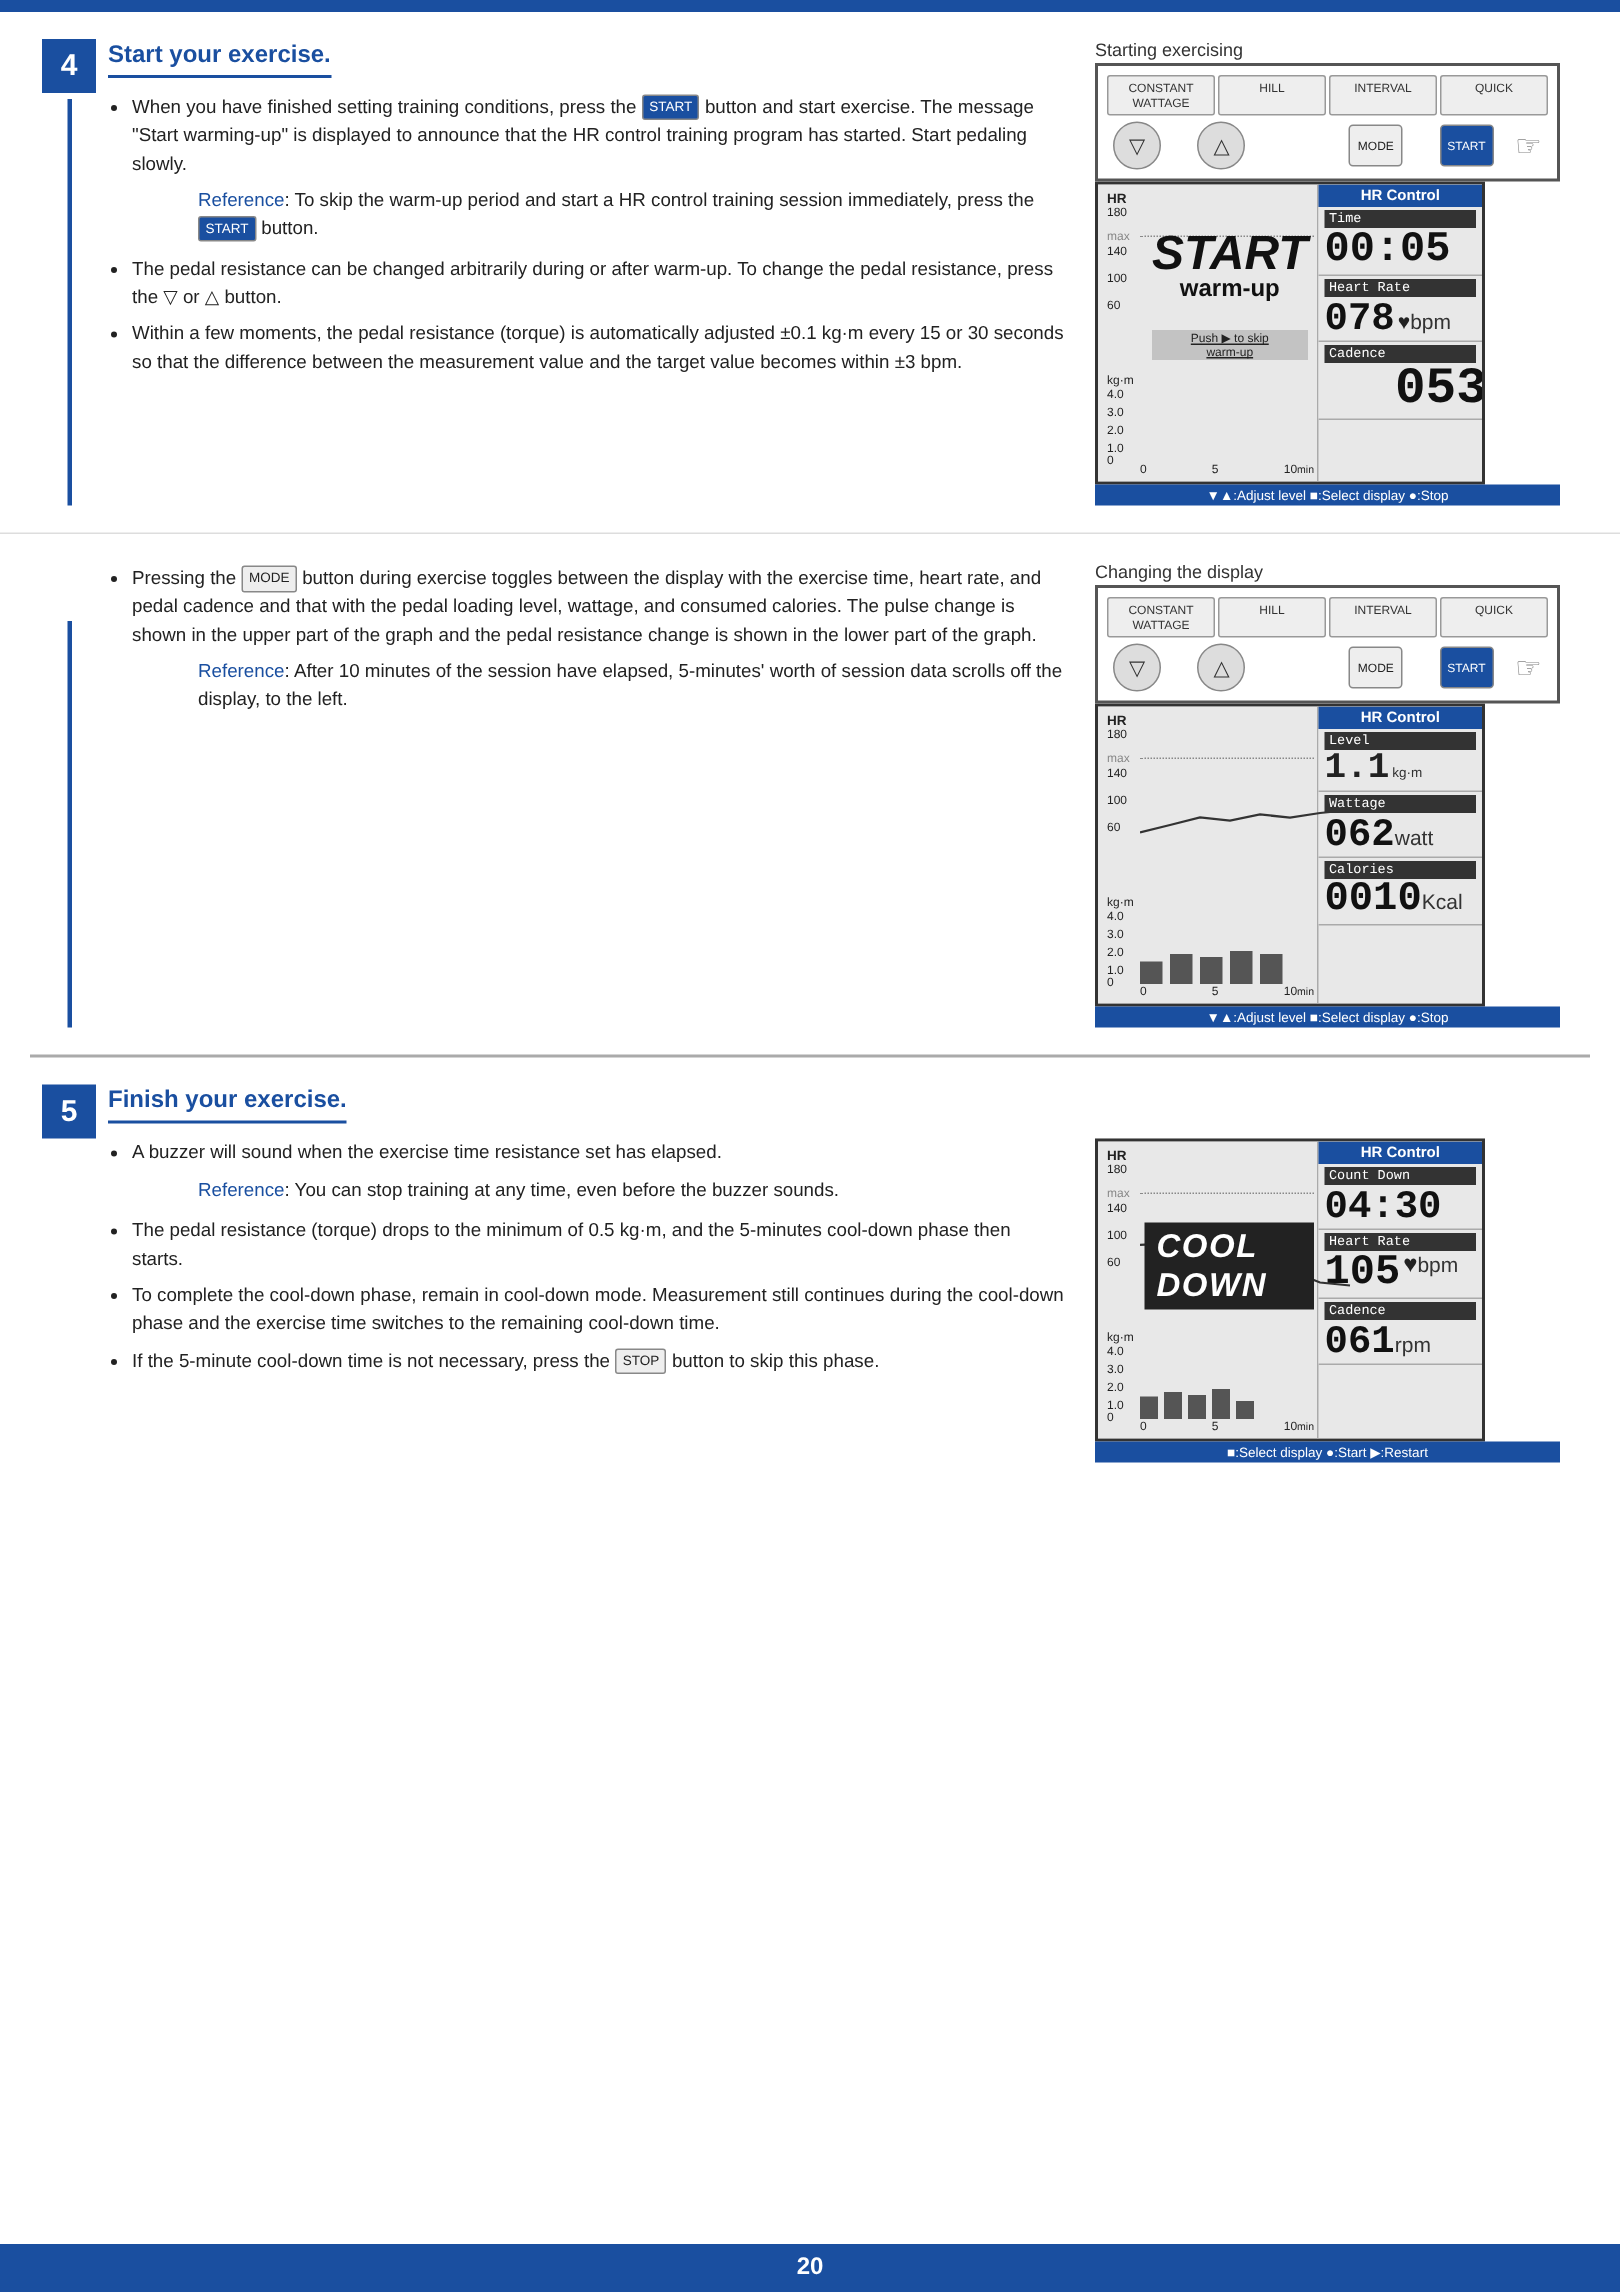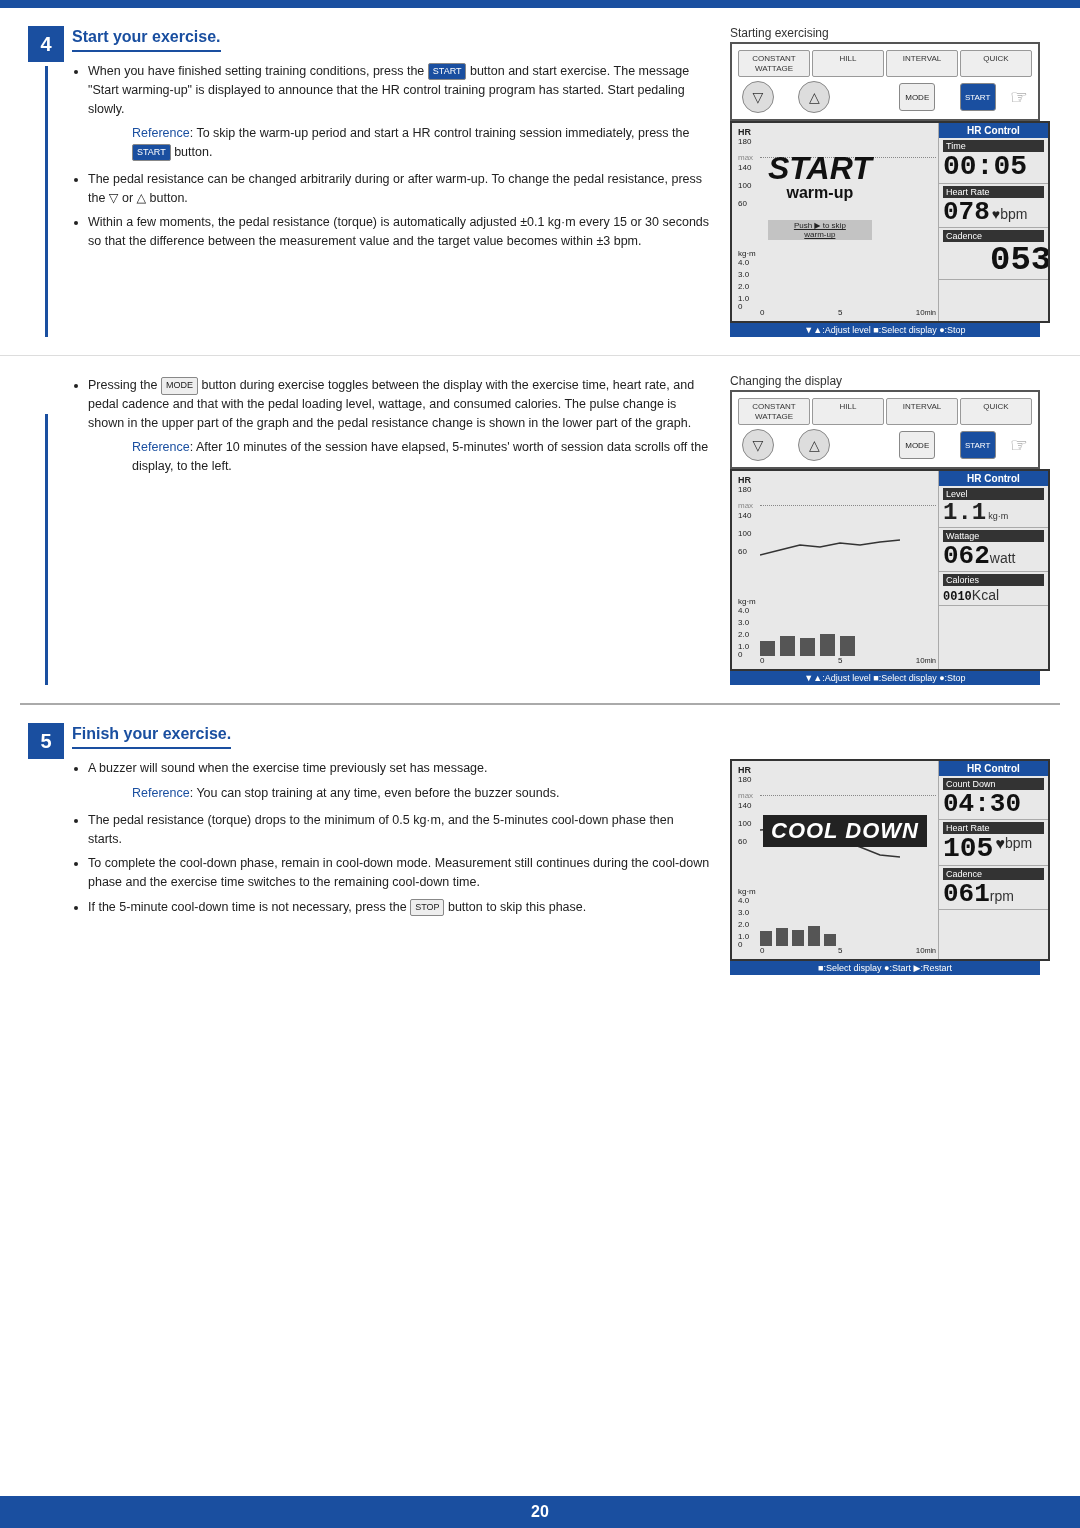--- a/index.html
+++ b/index.html
@@ -180,21 +180,21 @@
       border-radius: 3px;
       display: flex;
       align-items: center;
       justify-content: center;
     }
 
     
     .lcd-screen {
       border: 2px solid #333;
       background: #e8e8e8;
-      width: 320px;
+      width: 260px;
       display: flex;
       flex-direction: row;
       overflow: hidden;
     }
 
     .lcd-graph-area {
       flex: 1;
       background: #e8e8e8;
       padding: 4px 2px 4px 6px;
       position: relative;
@@ -232,20 +232,21 @@
       background: #e8e8e8;
     }
 
     .lcd-metric-label {
       font-size: 9px;
       background: #333;
       color: #fff;
       padding: 1px 3px;
       display: block;
       margin-bottom: 1px;
+      font-family: Liberation Mono, monospace;
     }
 
     .lcd-metric-value {
       font-size: 26px;
       font-weight: bold;
       color: #111;
       line-height: 1;
       font-family: 'Courier New', monospace;
     }
 
@@ -521,41 +522,41 @@
             <div class="lcd-metric-block">
               <span class="lcd-metric-label">Wattage</span>
               <div style="display:flex; align-items:baseline;">
                 <div class="lcd-metric-value" style="font-size:26px;">062</div>
                 <span class="lcd-metric-unit">watt</span>
               </div>
             </div>
             <div class="lcd-metric-block">
               <span class="lcd-metric-label">Calories</span>
               <div style="display:flex; align-items:baseline;">
-                <div class="lcd-metric-value" style="font-size:12px;">0010</div>
+                <div class="lcd-metric-value" style="font-size:27px;">0010</div>
                 <span class="lcd-metric-unit">Kcal</span>
               </div>
             </div>
           </div>
         </div>
         <div class="lcd-bottom-bar">▼▲:Adjust level  ■:Select display  ●:Stop</div>
       </div>
     </div>
   </div>
 
   <div style="height:2px; background:#aaa; margin:0 20px;"></div>
 
   <div class="section" style="border-bottom:none; padding-bottom:50px;">
     <div class="step-number-col">
       <div class="step-badge">5</div>
     </div>
     <div class="text-col">
       <div class="section-title">Finish your exercise.</div>
       <ul class="bullet-list">
-        <li>A buzzer will sound when the exercise time previously set has message.</li>
+        <li>A buzzer will sound when the exercise time resistance set has elapsed.</li>
       </ul>
       <p class="indent-text"><span class="ref">Reference</span>: You can stop training at any time, even before the buzzer sounds.</p>
       <ul class="bullet-list">
         <li>The pedal resistance (torque) drops to the minimum of 0.5 kg·m, and the 5-minutes cool-down phase then starts.</li>
         <li>To complete the cool-down phase, remain in cool-down mode. Measurement still continues during the cool-down phase and the exercise time switches to the remaining cool-down time.</li>
         <li>If the 5-minute cool-down time is not necessary, press the <span class="btn-inline">STOP</span> button to skip this phase.</li>
       </ul>
     </div>
     <div class="display-col">
 

